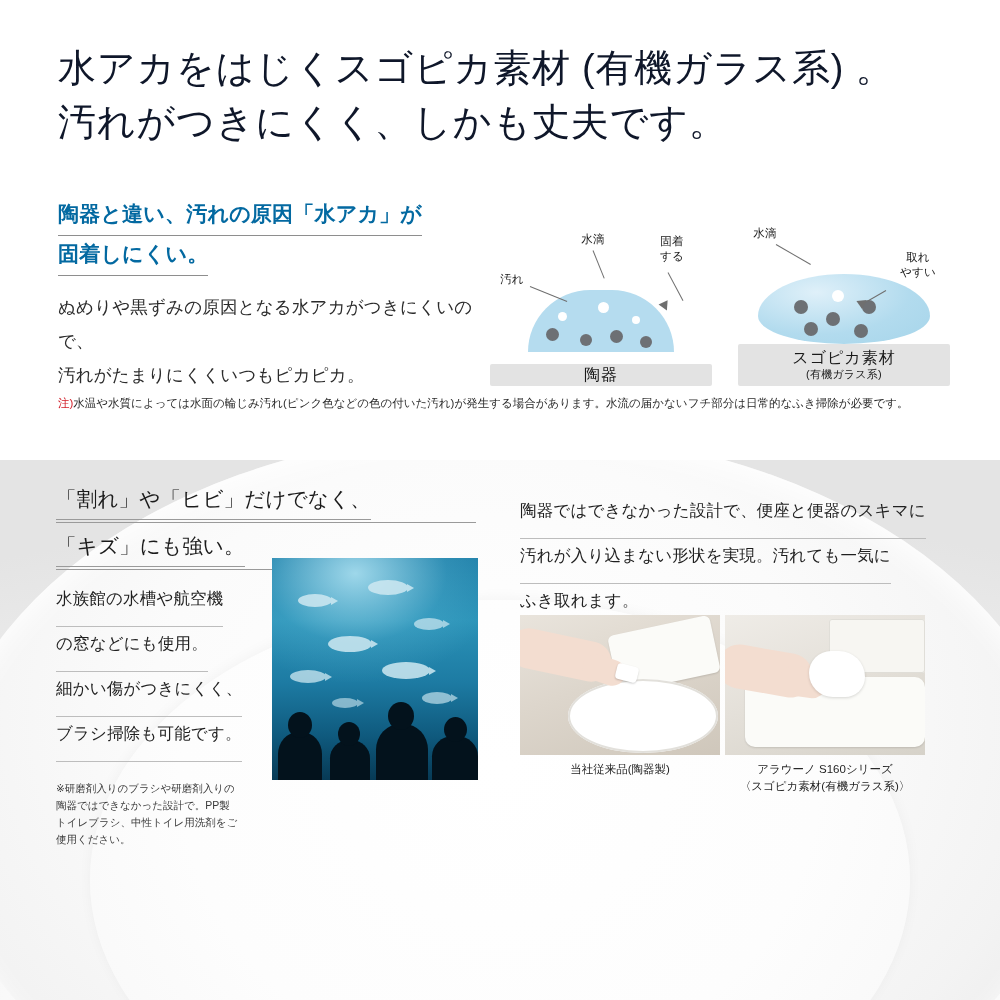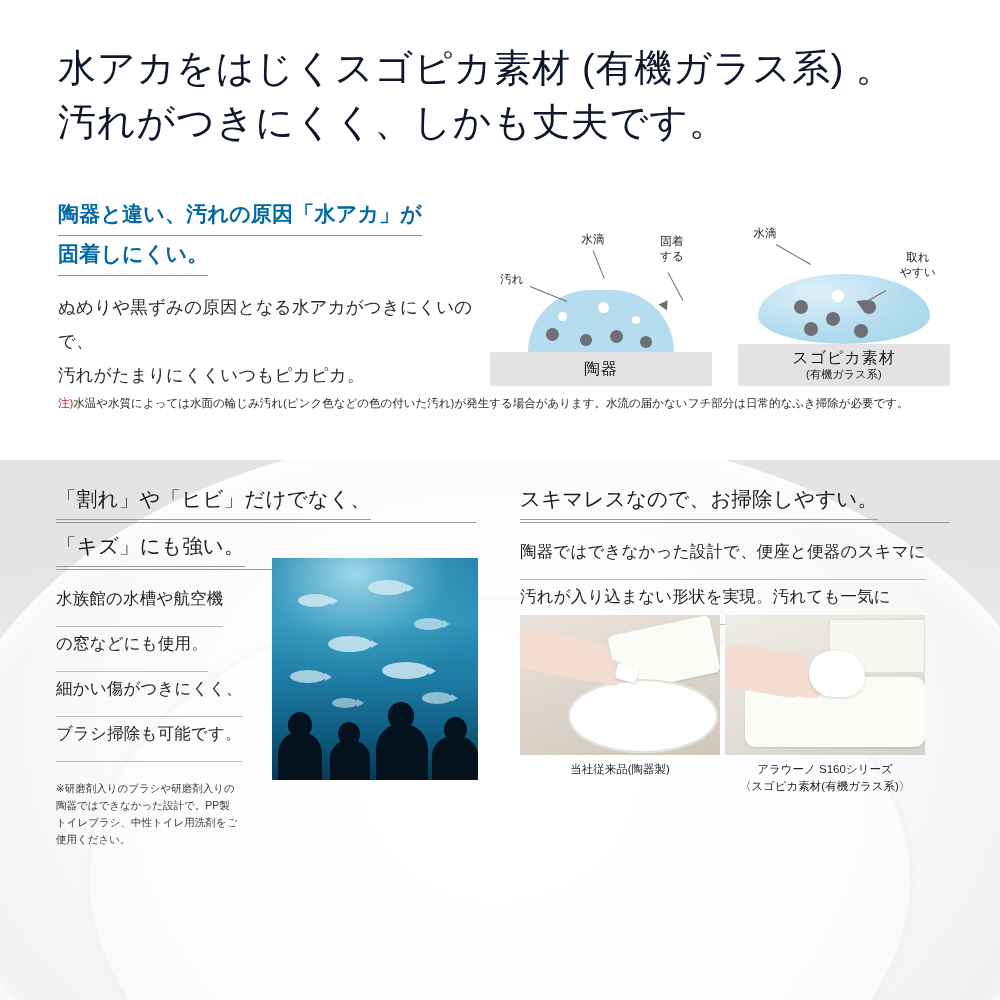--- a/index.html
+++ b/index.html
@@ -40,21 +40,21 @@
   .note .red{color:#d3202a;}
 
   
   .diagram{position:absolute;left:490px;top:226px;width:460px;height:160px;}
 
   .plate{
     position:absolute;bottom:0;background:#e3e3e3;border-radius:2px;
     display:flex;align-items:center;justify-content:center;
     font-size:16px;letter-spacing:.06em;color:#1a1a1a;
   }
-  .plate.left{left:0;width:222px;height:34px;margin-top:45px;}
+  .plate.left{left:0;width:222px;height:22px;margin-top:45px;}
   .plate.right{left:248px;width:212px;height:42px;flex-direction:column;line-height:1.25;}
   .plate.right .sub{font-size:11px;letter-spacing:.02em;}
 
   .dome{
     position:absolute;background:#b5dcef;
   }
   .dome.left{
     left:38px;bottom:34px;width:146px;height:62px;
     border-radius:73px 73px 0 0;
   }
@@ -269,23 +269,20 @@
       <div class="head" style="left:66px;bottom:34px;width:22px;height:24px;"></div>
 
       <div class="silhouette" style="left:104px;width:52px;height:56px;"></div>
       <div class="head" style="left:116px;bottom:50px;width:26px;height:28px;"></div>
 
       <div class="silhouette" style="left:160px;width:46px;height:44px;"></div>
       <div class="head" style="left:172px;bottom:38px;width:23px;height:25px;"></div>
     </div>
 
     <div class="col-right">
-      <div class="sub-head">
-        <span class="row"><span>スキマレスなので、お掃除しやすい。</span></span>
-      </div>
       <div class="desc">
         <span class="row"><span>陶器ではできなかった設計で、便座と便器のスキマに</span></span>
         <span class="row"><span>汚れが入り込まない形状を実現。汚れても一気に</span></span>
         <span class="row"><span>ふき取れます。</span></span>
       </div>
     </div>
 
     <div class="photos">
       <div class="photo p1">
         <div class="lid" style="left:92px;top:10px;width:104px;height:58px;transform:rotate(-12deg);"></div>

